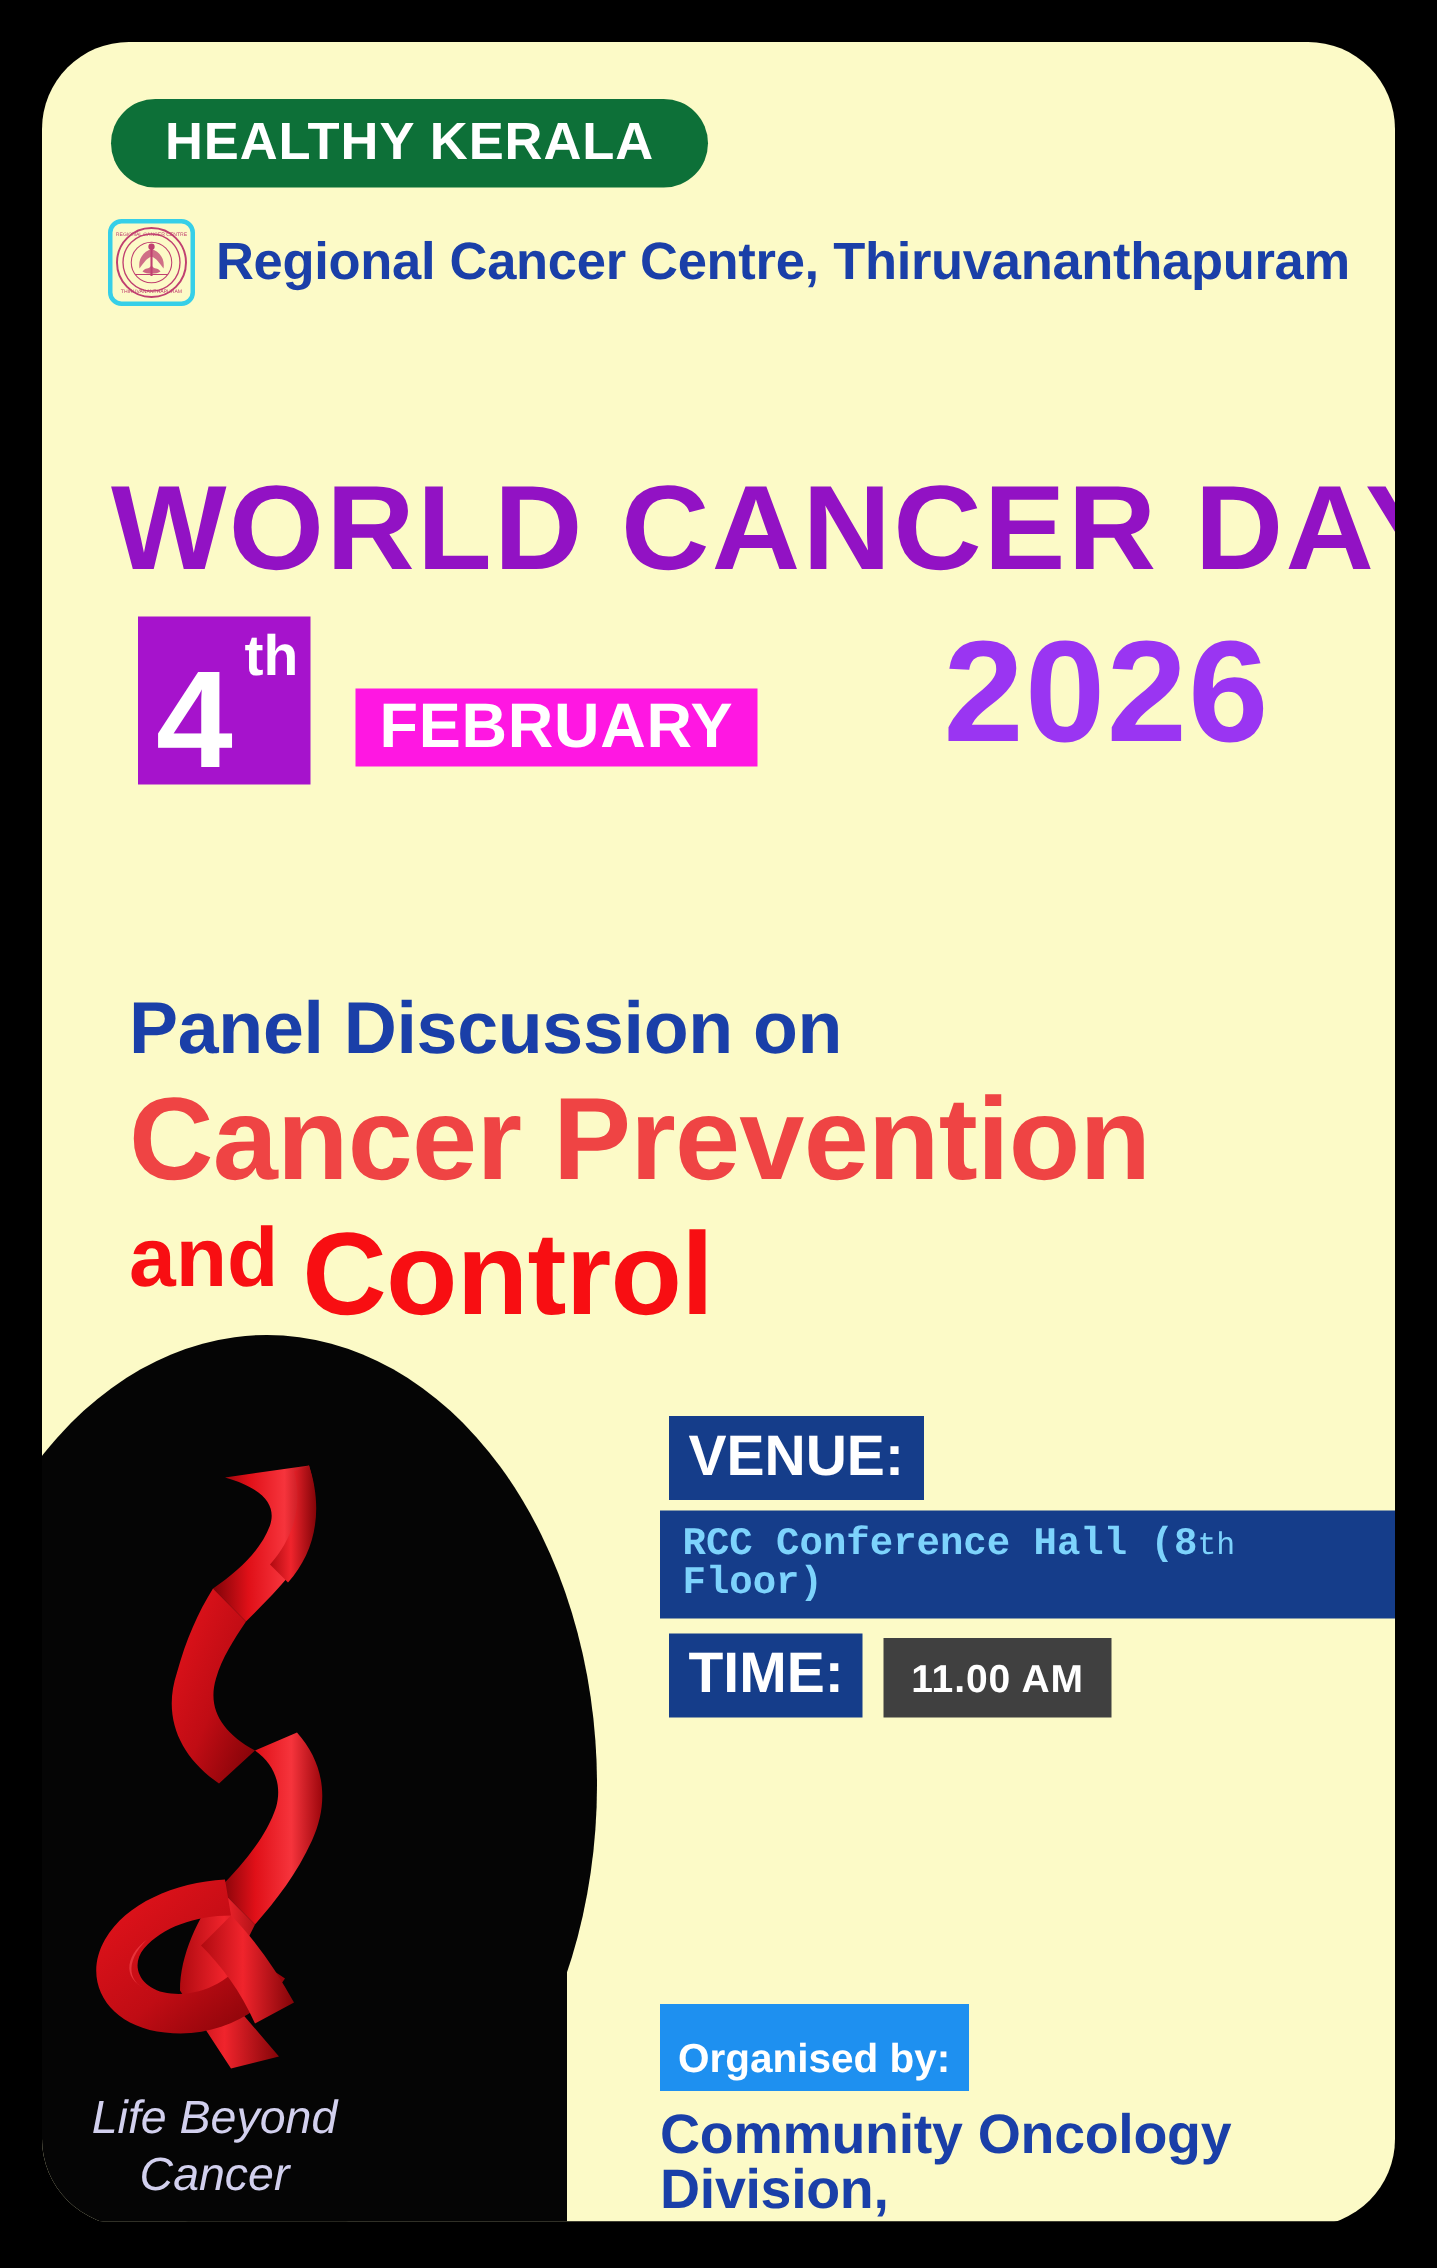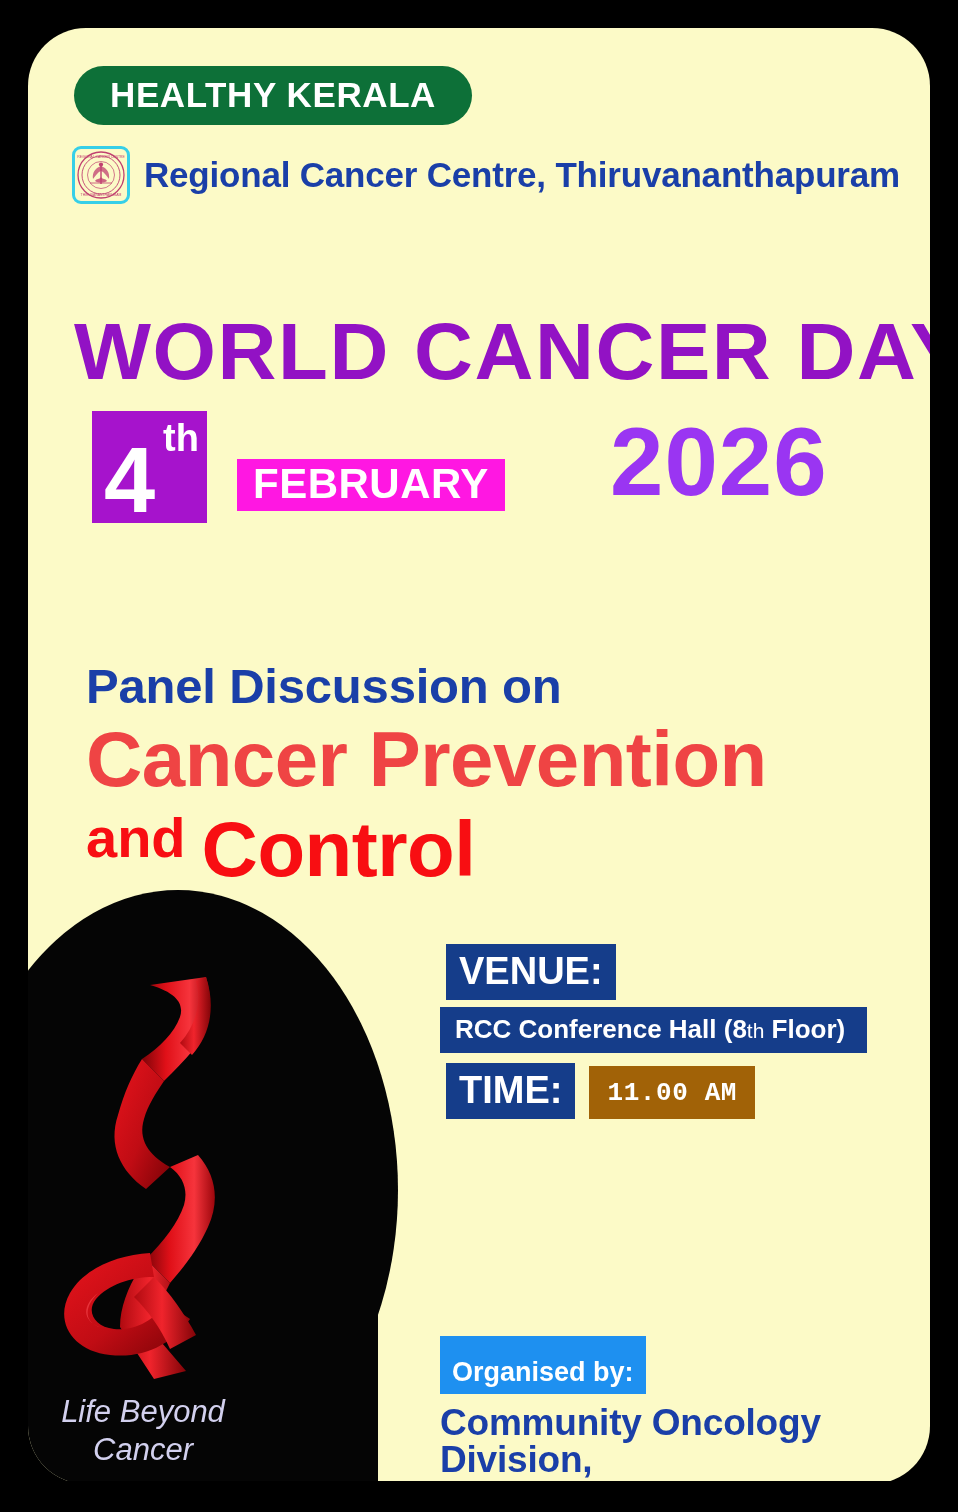--- a/index.html
+++ b/index.html
@@ -148,21 +148,21 @@
     font-size: 42px;
     font-weight: bold;
     color: #FFFFFF;
     letter-spacing: 0.5px;
     line-height: 1;
     font-family: "Liberation Sans", sans-serif;
   }
 
   .year {
     position: absolute;
-    left: 582px;
+    left: 601px;
     top: 386px;
     font-size: 96px;
     font-weight: bold;
     color: #9A35F2;
     line-height: 1;
     letter-spacing: 1px;
     font-family: "Liberation Sans", sans-serif;
   }
 
   
@@ -270,52 +270,52 @@
   }
   .venue-label {
     font-size: 38px;
     padding: 8px 13px 10px 13px;
     margin-left: 30px;
     text-align: right;
   }
   .venue-value {
     display: inline-block;
     background: #153D8A;
-    color: #ffffff;
+    color: #7dd3fc;
     font-size: 26px;
     font-weight: bold;
     padding: 9px 22px 11px 15px;
     margin-top: 7px;
     margin-left: 24px;
     line-height: 1;
-    font-family: Liberation Sans, sans-serif;
+    font-family: Liberation Mono, monospace;
   }
   .venue-value .th { font-size: 21px; font-weight: normal; }
 
   .time-row {
     margin-top: 10px;
     margin-left: 30px;
     display: flex;
     align-items: stretch;
     gap: 14px;
   }
   .time-label {
     font-size: 38px;
     padding: 8px 13px 10px 13px;
   }
   .time-value {
-    background: #a16207;
+    background: #404040;
     color: #FFFFFF;
     font-size: 26px;
     font-weight: bold;
     padding: 14px 18px 13px 18px;
     line-height: 1;
     letter-spacing: 0.6px;
     align-self: flex-end;
-    font-family: Liberation Mono, monospace;
+    font-family: Liberation Sans, sans-serif;
   }
 
   
   .org-block {
     position: absolute;
     left: 412px;
     top: 1308px;
   }
   .org-by {
     display: inline-block;

